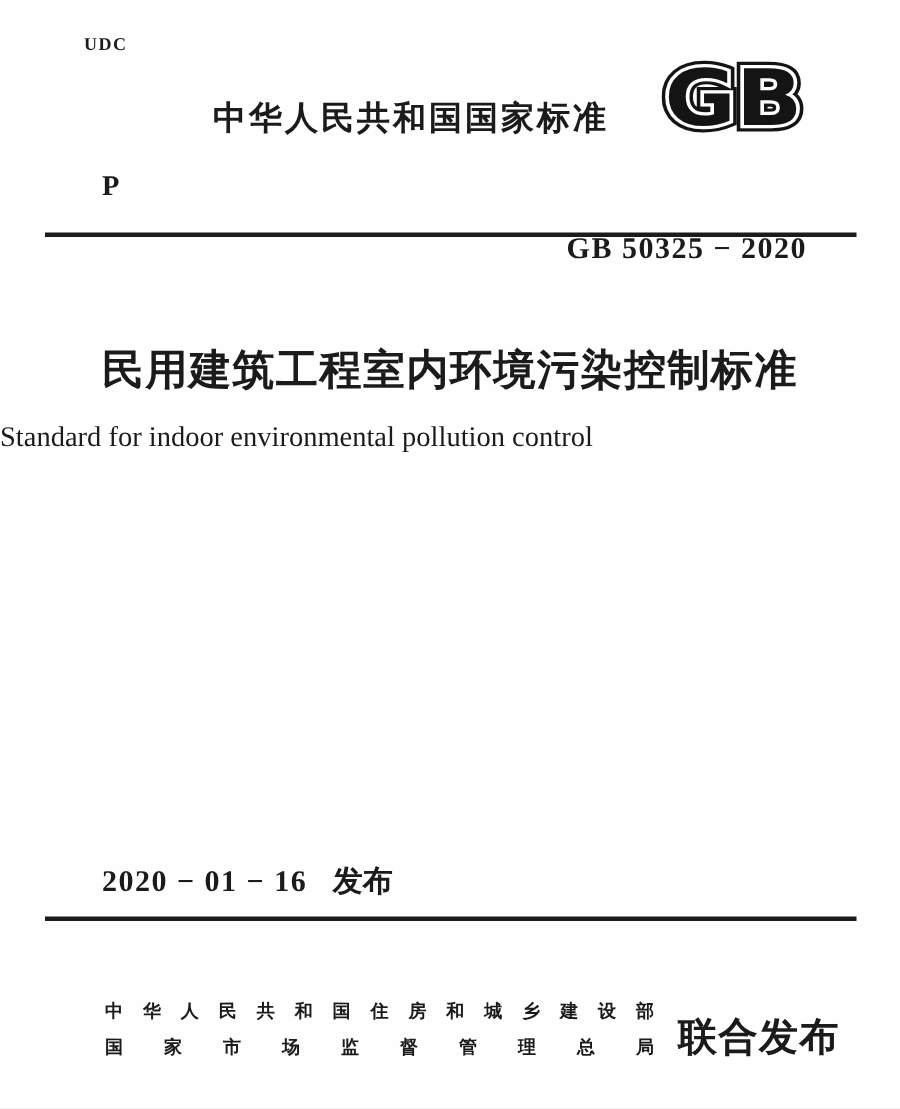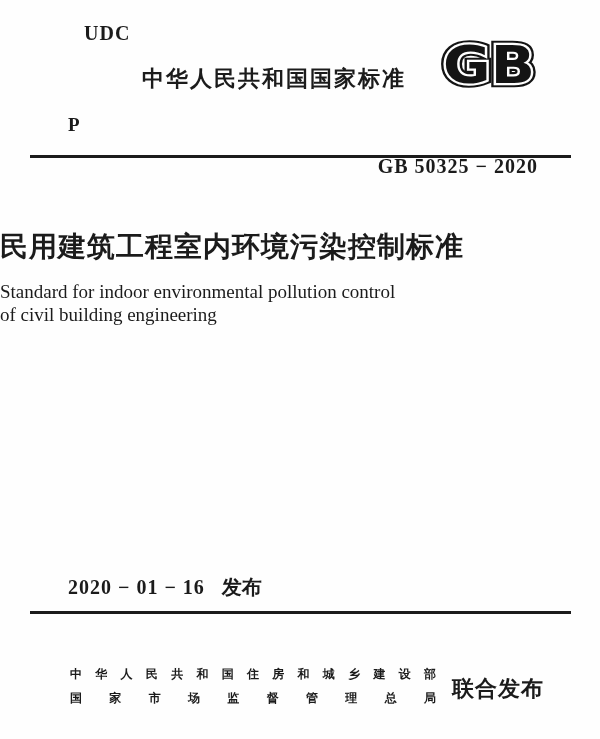--- a/index.html
+++ b/index.html
@@ -9,22 +9,22 @@
     margin:0 auto;
     background:#fefefe;
     color:#1b1b1b;
     overflow:hidden;
     font-family:"Liberation Serif","DejaVu Serif",serif;
   }
   .serif{font-family:"Liberation Serif","DejaVu Serif",serif;}
   .sans{font-family:"Liberation Sans","DejaVu Sans",sans-serif;}
 
   .udc{
-    position:absolute;left:84px;top:22px;
-    font-size:20px;font-weight:bold;letter-spacing:1px;text-align:center;
+    position:absolute;left:56px;top:22px;
+    font-size:12px;font-weight:bold;letter-spacing:1px;text-align:center;
   }
   .std-heading{
     position:absolute;left:142px;top:64px;width:250px;
     font-size:22px;font-weight:bold;letter-spacing:2px;
     white-space:nowrap;
   }
   .gb-logo{
     position:absolute;left:441px;top:36px;width:96px;height:56px;
   }
   .doc-class{
@@ -37,21 +37,21 @@
   }
   .rule{
     position:absolute;left:30px;width:541px;height:3px;
     background:#1b1b1b;
   }
   .rule-top{top:155px;}
   .rule-bottom{top:611px;}
 
   .title-cn{
     position:absolute;left:0;top:228px;width:600px;
-    text-align:left;
+    text-align:center;
     font-size:28px;font-weight:600;letter-spacing:1px;
     white-space:nowrap;
   }
   .title-en{
     position:absolute;left:0;top:280px;width:600px;
     font-size:19px;font-weight:500;line-height:23px;
   }
 
   .dates-row{
     position:absolute;left:68px;right:60px;top:574px;
@@ -70,21 +70,21 @@
     font-family:Liberation Serif, serif;
     font-weight:bold;font-size:12px;line-height:24px;
   }
   .publisher-line{
     text-align:justify;text-align-last:justify;
     white-space:nowrap;
   }
   .joint-release{
     position:absolute;left:452px;top:674px;
     font-family:"Liberation Sans","DejaVu Sans",sans-serif;
-    font-weight:bold;font-size:22px;letter-spacing:1px;
+    font-weight:bold;font-size:26px;letter-spacing:1px;
     white-space:nowrap;
   }
 </style>
 </head>
 <body>
 
 <div class="page">
 
   <div class="udc serif">UDC</div>
 
@@ -101,21 +101,20 @@
   <div class="doc-class serif">P</div>
 
   <div class="std-number serif">GB 50325 − 2020</div>
 
   <div class="rule rule-top"></div>
 
   <div class="title-cn serif">民用建筑工程室内环境污染控制标准</div>
 
   <div class="title-en serif">
     <div>Standard for indoor environmental pollution control</div>
-    <div>of civil building engineering</div>
   </div>
 
   <div class="dates-row">
     <div>
       <span class="date-num serif">2020 − 01 − 16</span>
       <span class="date-label">发布</span>
     </div>
   </div>
 
   <div class="rule rule-bottom"></div>

